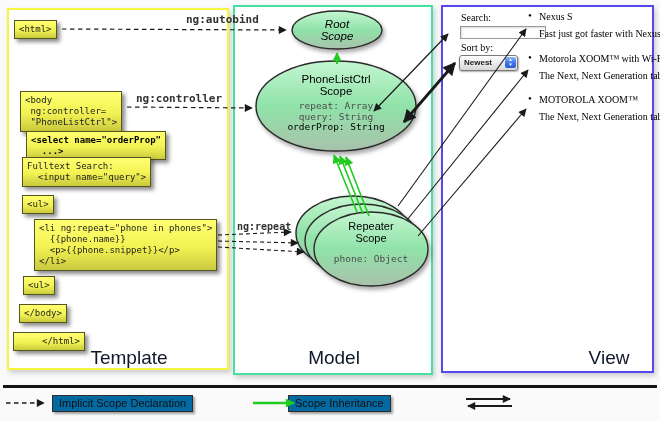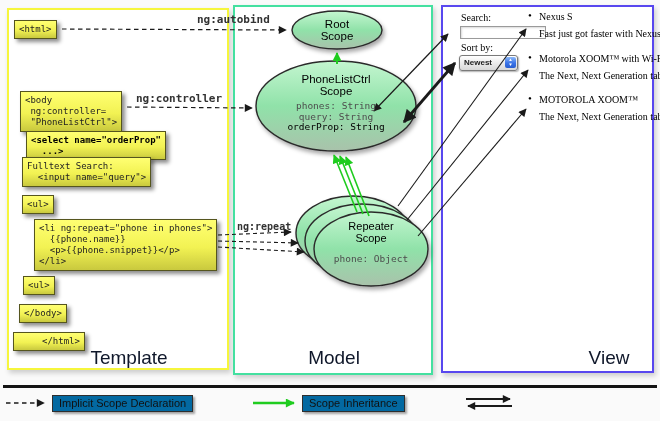--- a/index.html
+++ b/index.html
@@ -128,29 +128,29 @@
   &lt;input name="query"&gt;</div>
   <div class="codebox" style="left:22px;top:195px;">&lt;ul&gt;</div>
   <div class="codebox" style="left:34px;top:219px;">&lt;li ng:repeat="phone in phones"&gt;
   {{phone.name}}
   &lt;p&gt;{{phone.snippet}}&lt;/p&gt;
 &lt;/li&gt;</div>
   <div class="codebox" style="left:23px;top:276px;">&lt;ul&gt;</div>
   <div class="codebox" style="left:19px;top:304px;">&lt;/body&gt;</div>
   <div class="codebox" style="left:13px;top:332px;padding-left:28px;">&lt;/html&gt;</div>
 
-  <div class="arrowlabel" style="left:154px;top:13px;padding-left:43px;">ng:autobind</div>
+  <div class="arrowlabel" style="left:143px;top:13px;padding-left:43px;">ng:autobind</div>
   <div class="arrowlabel" style="left:136px;top:92px;">ng:controller</div>
   <div class="arrowlabel" style="left:237px;top:221px;font-size:10px;">ng:repeat</div>
 
-  <div class="scope-title" style="left:337px;top:18px;">Root
+  <div class="scope-title" style="left:337px;top:18px;font-style:italic;">Root
 Scope</div>
   <div class="scope-title" style="left:336px;top:73px;">PhoneListCtrl
 Scope</div>
-  <div class="scope-prop" style="left:336px;top:100px;">phones: String</div>
+  <div class="scope-prop" style="left:336px;top:100px;">repeat: Array</div>
   <div class="scope-prop" style="left:336px;top:111px;">query: String</div>
   <div class="scope-prop bold" style="left:336px;top:121px;">orderProp: String</div>
   <div class="scope-title" style="left:371px;top:221px;font-size:11px;line-height:11.5px;">Repeater
 Scope</div>
   <div class="scope-prop" style="left:371px;top:253px;">phone: Object</div>
 
   <div class="view-label" style="left:461px;top:12px;">Search:</div>
   <input class="search-input" type="text" value="" style="">
   <div class="view-label" style="left:461px;top:42px;">Sort by:</div>
   <div class="mac-select">
@@ -169,15 +169,15 @@
     <div class="vi-title">Motorola XOOM™ with Wi-Fi</div>
     <div class="vi-desc">The Next, Next Generation tablet.</div>
   </div>
   <div class="view-item" style="left:539px;top:94px;">
     <div class="vi-title">MOTOROLA XOOM™</div>
     <div class="vi-desc">The Next, Next Generation tablet.</div>
   </div>
 
   <div class="divider"></div>
   <div class="legend-box" style="left:52px;">Implicit Scope Declaration</div>
-  <div class="legend-box" style="left:302px;">Scope Inheritance</div>
+  <div class="legend-box" style="left:288px;">Scope Inheritance</div>
 
 </div>
 
 </body></html>

